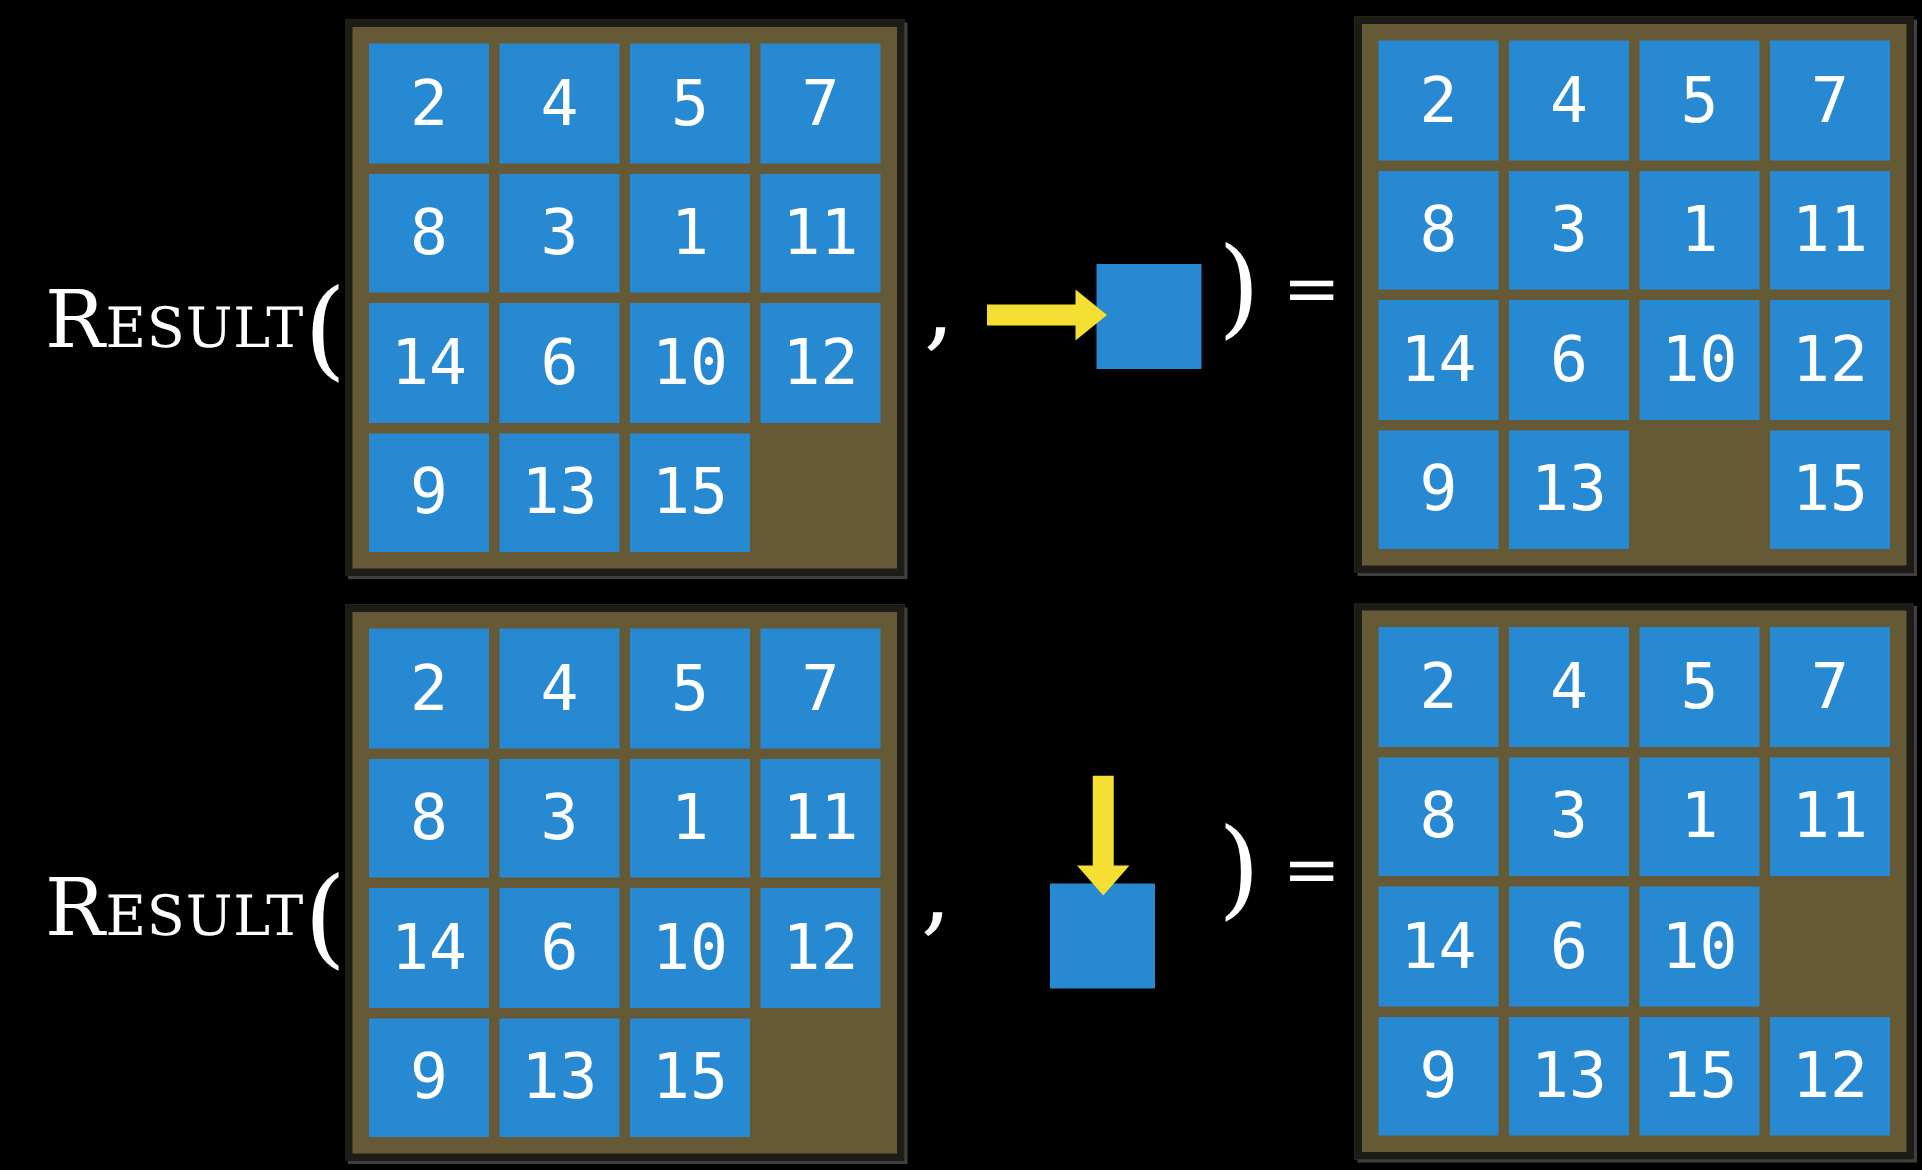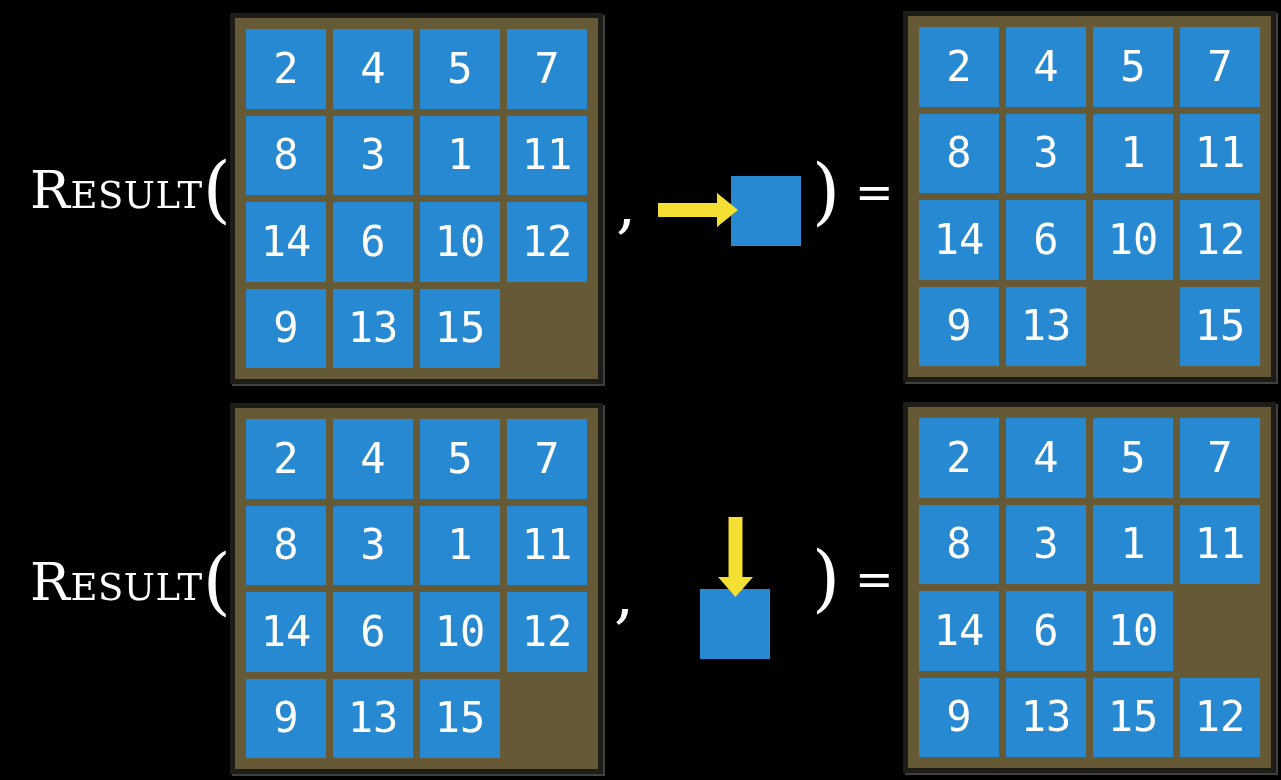--- a/index.html
+++ b/index.html
@@ -45,23 +45,24 @@
 
   .board-1 { left: 230px; top: 13px;  }
   .board-2 { left: 903px; top: 11px;  }
   .board-3 { left: 230px; top: 403px; }
   .board-4 { left: 903px; top: 402px; }
 
   
   .expr {
     position: absolute;
     display: flex;
-    align-items: center;
+    align-items: flex-start;
     color: var(--white, #fff);
     white-space: nowrap;
+    margin-top: 30px;
   }
   .fn {
     font-size: 53px;
     font-variant-caps: small-caps;
     letter-spacing: 0.5px;
   }
   .paren {
     font-size: 72px;
     line-height: 1;
     font-weight: 400;

